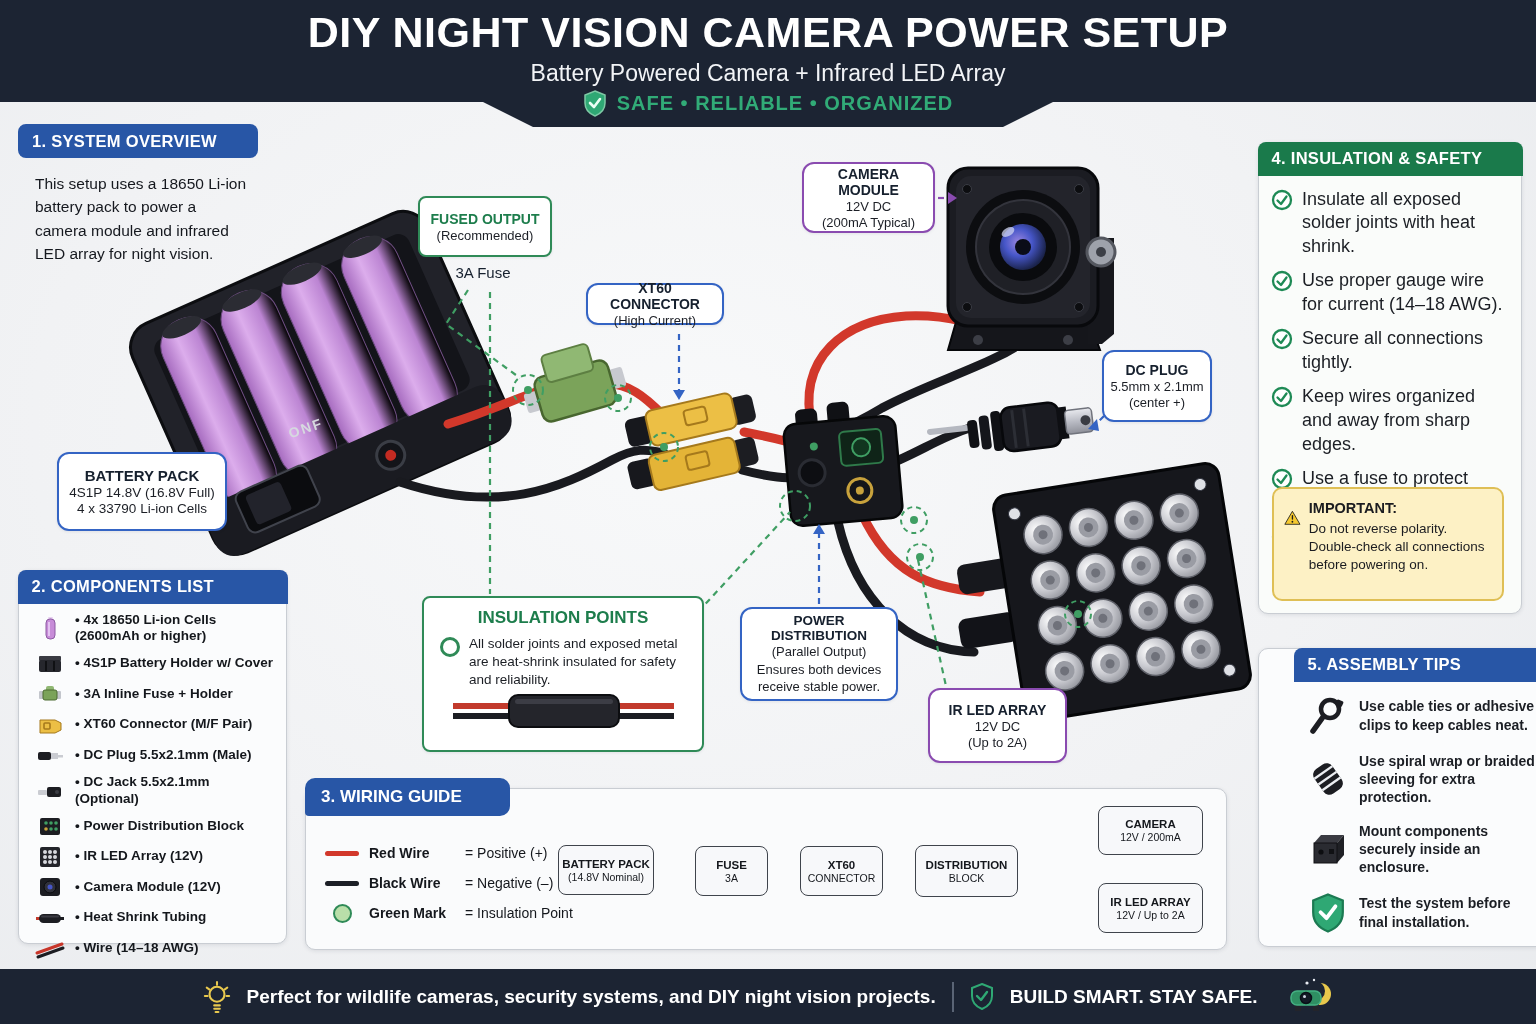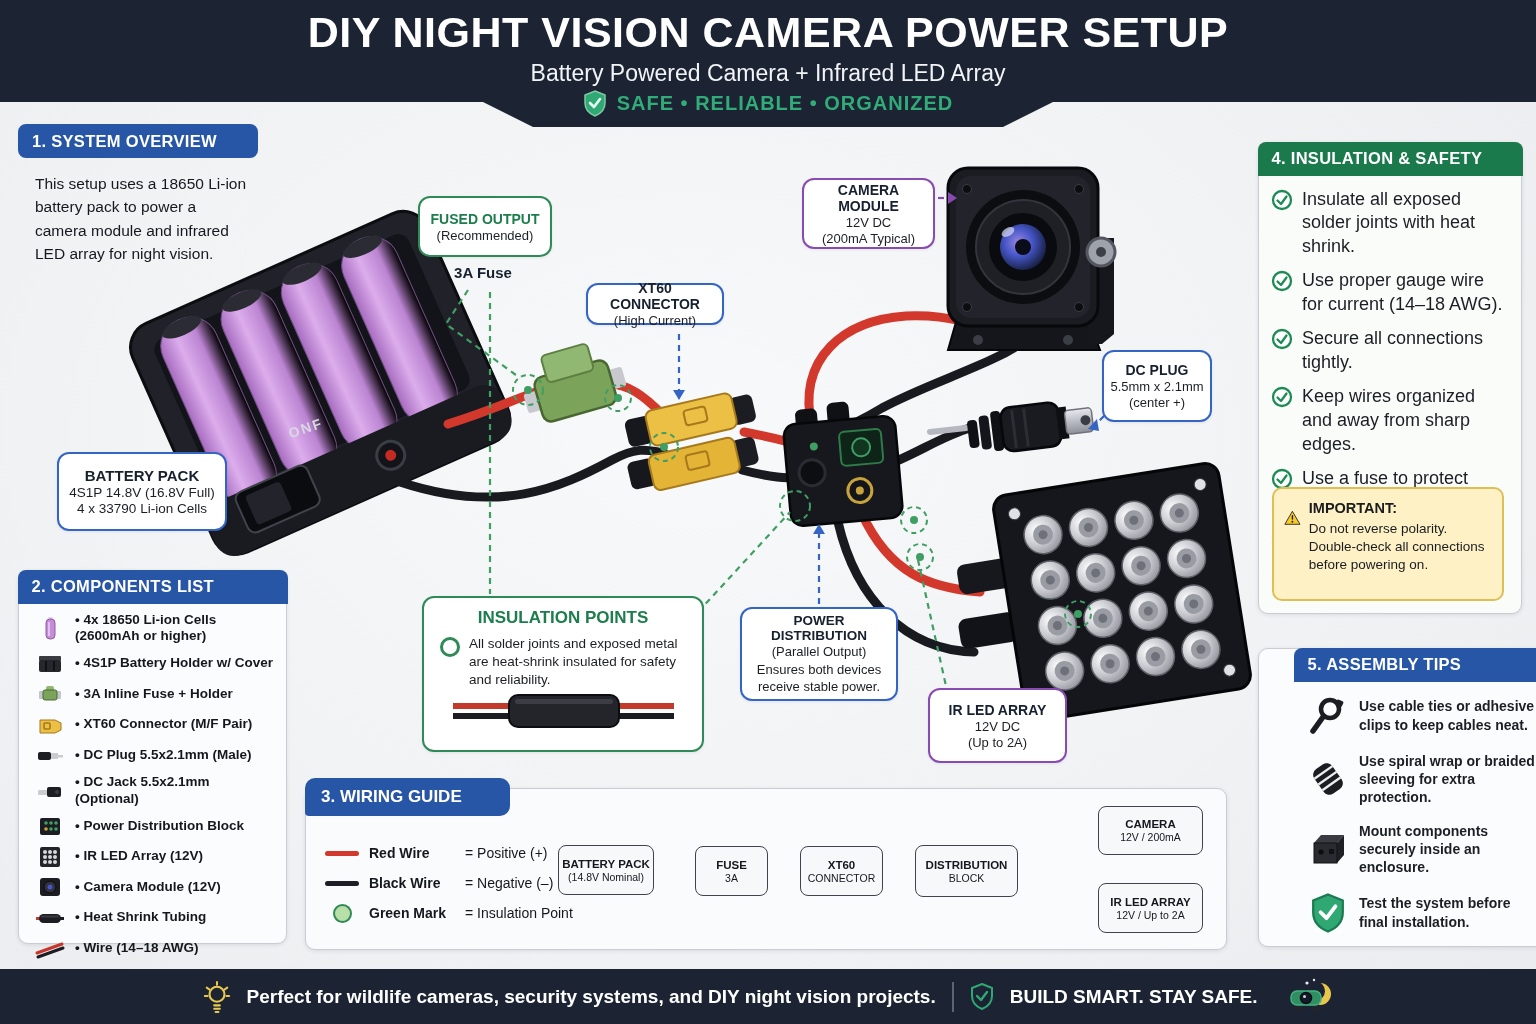--- a/index.html
+++ b/index.html
@@ -73,25 +73,25 @@
   .tip-list{margin:14px 16px 0 12px;display:flex;flex-direction:column;gap:16px;}
   .tip-item{display:flex;align-items:center;gap:10px;}
   .tip-item svg{flex:0 0 42px;}
   .tip-item span{font-size:14px;line-height:1.3;font-weight:600;color:#1b1e24;}
   
   .co{position:absolute;background:#fff;border:2px solid #3464c4;border-radius:12px;z-index:4;
     display:flex;flex-direction:column;align-items:center;justify-content:center;gap:1px;
     text-align:center;padding:4px 6px;box-sizing:border-box;box-shadow:0 1px 3px rgba(20,30,50,.08);}
   .co b{font-size:14px;font-weight:700;color:#16202e;}
   .co span{font-size:13px;font-weight:500;color:#1c1f26;}
-  .co.green{border-color:#2f8a57;}
+  .co.green{border-color:#2f8a57;border-radius:8px;}
   .co.green b{color:#1d7d4c;}
   .co.purple{border-color:#8a4bb0;}
   .note-3a{position:absolute;left:443px;top:264px;width:80px;text-align:center;font-size:15px;
-    font-weight:700;color:#16202e;z-index:4;}
+    font-weight:400;color:#16202e;z-index:4;}
   .insul{left:422px;top:596px;width:282px;height:156px;justify-content:flex-start;padding-top:10px;}
   .insul b{font-size:17px;}
   .insul-row{display:flex;gap:9px;margin-top:6px;padding:0 10px;text-align:left;}
   .insul-ring{flex:0 0 20px;width:20px;height:20px;border:3px solid #2f8a57;border-radius:50%;box-sizing:border-box;margin-top:2px;}
   .insul-row p{margin:0;font-size:13.5px;line-height:1.35;font-weight:500;color:#1b1e24;}
   .pdist p{margin:2px 8px 0 8px;font-size:13px;line-height:1.3;font-weight:500;color:#1b1e24;}
   .onf{position:absolute;left:288px;top:420px;z-index:3;color:#d6d9df;font-size:14px;font-weight:700;
     letter-spacing:2px;transform:rotate(-19deg);}
   #art{position:absolute;left:0;top:0;z-index:2;}
 </style>
@@ -635,21 +635,21 @@
     <b>FUSED OUTPUT</b>
     <span>(Recommended)</span>
   </div>
   <div class="note-3a">3A Fuse</div>
 
   <div class="co" style="left:586px;top:283px;width:138px;height:42px;">
     <b>XT60 CONNECTOR</b>
     <span>(High Current)</span>
   </div>
 
-  <div class="co purple" style="left:802px;top:162px;width:133px;height:71px;margin-top:16px;">
+  <div class="co purple" style="left:802px;top:162px;width:133px;height:71px;">
     <b>CAMERA MODULE</b>
     <span>12V DC</span>
     <span>(200mA Typical)</span>
   </div>
 
   <div class="co" style="left:1102px;top:350px;width:110px;height:72px;">
     <b>DC PLUG</b>
     <span>5.5mm x 2.1mm</span>
     <span>(center +)</span>
   </div>

